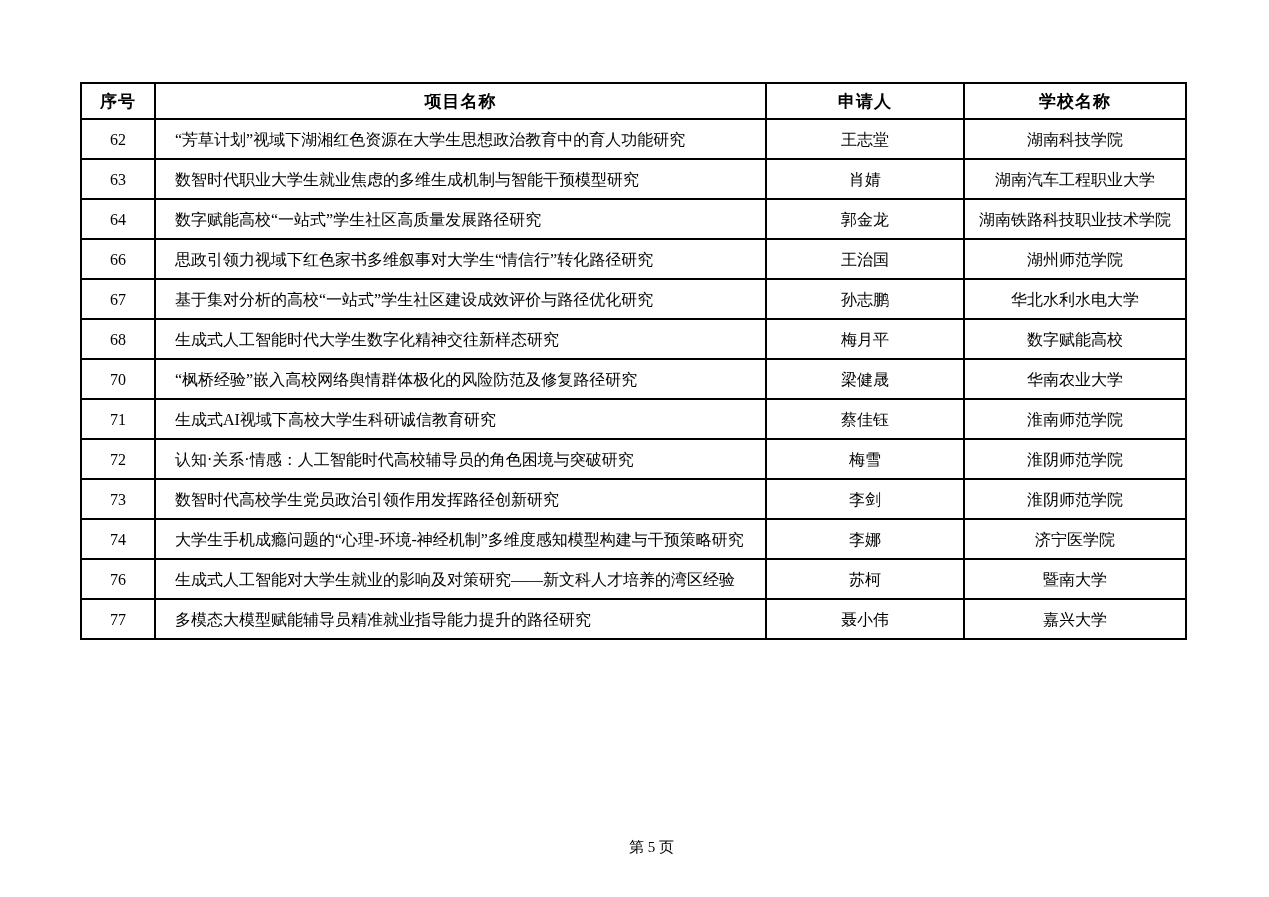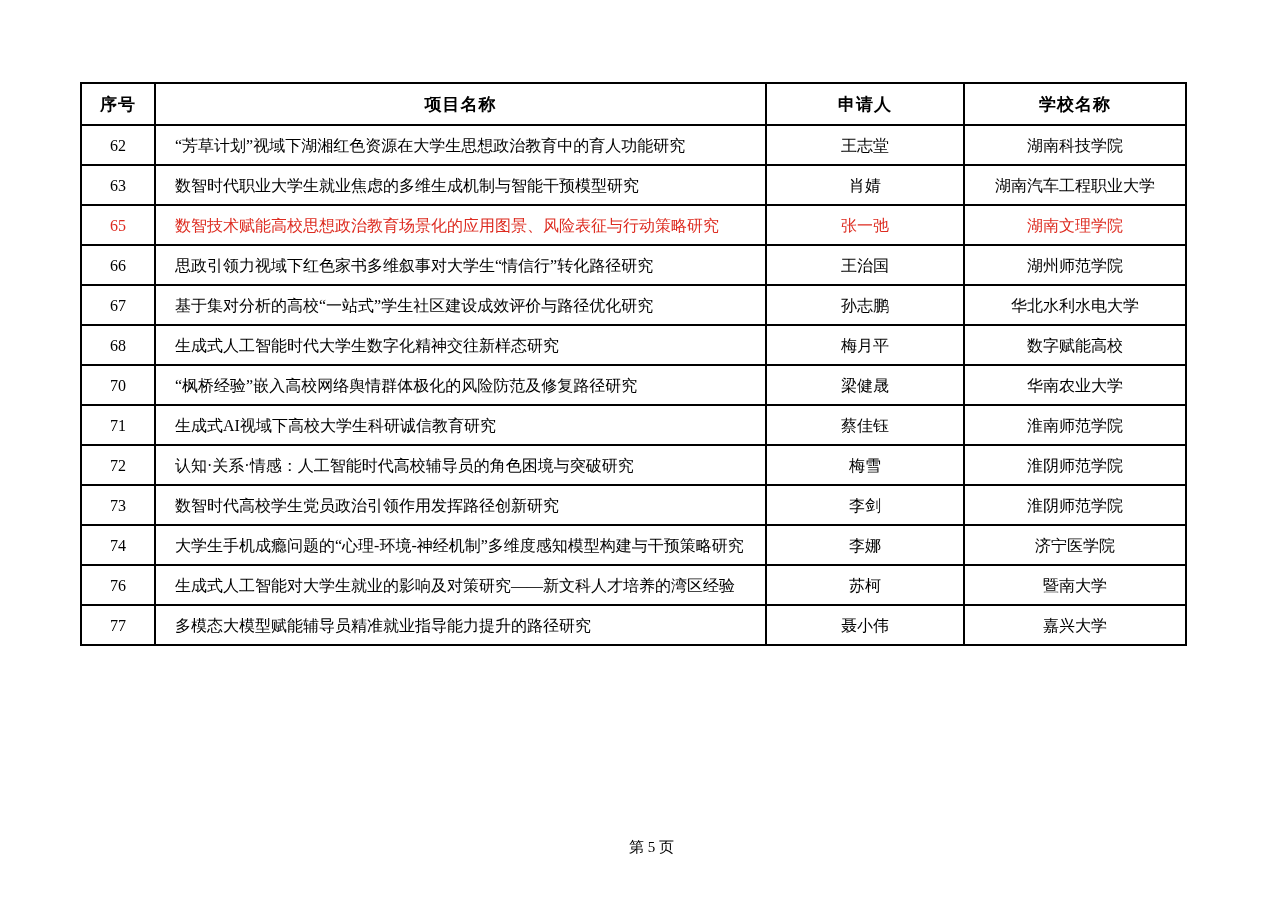--- a/index.html
+++ b/index.html
@@ -21,21 +21,21 @@
     border-collapse: collapse;
     table-layout: fixed;
   }
   table.projects th,
   table.projects td {
     border: 2px solid var(--border-c, #000000);
     vertical-align: middle;
     overflow: hidden;
   }
   table.projects th {
-    height: 42px;
+    height: 36px;
     font-size: 17px;
     font-weight: bold;
     text-align: center;
     letter-spacing: 1px;
     border-radius: 21px;
   }
   table.projects td {
     height: 40px;
     font-size: 16px;
     line-height: 19px;
@@ -79,25 +79,25 @@
           <td class="project">“芳草计划”视域下湖湘红色资源在大学生思想政治教育中的育人功能研究</td>
           <td class="applicant">王志堂</td>
           <td class="school">湖南科技学院</td>
         </tr>
         <tr>
           <td class="no">63</td>
           <td class="project">数智时代职业大学生就业焦虑的多维生成机制与智能干预模型研究</td>
           <td class="applicant">肖婧</td>
           <td class="school">湖南汽车工程职业大学</td>
         </tr>
-        <tr class="hl">
-          <td class="no">65</td>
-          <td class="project">数智技术赋能高校思想政治教育场景化的应用图景、风险表征与行动策略研究</td>
-          <td class="applicant">张一弛</td>
-          <td class="school">湖南文理学院</td>
+        <tr>
+          <td class="no">64</td>
+          <td class="project">数字赋能高校“一站式”学生社区高质量发展路径研究</td>
+          <td class="applicant">郭金龙</td>
+          <td class="school">湖南铁路科技职业技术学院</td>
         </tr>
         <tr>
           <td class="no">66</td>
           <td class="project">思政引领力视域下红色家书多维叙事对大学生“情信行”转化路径研究</td>
           <td class="applicant">王治国</td>
           <td class="school">湖州师范学院</td>
         </tr>
         <tr>
           <td class="no">67</td>
           <td class="project">基于集对分析的高校“一站式”学生社区建设成效评价与路径优化研究</td>

